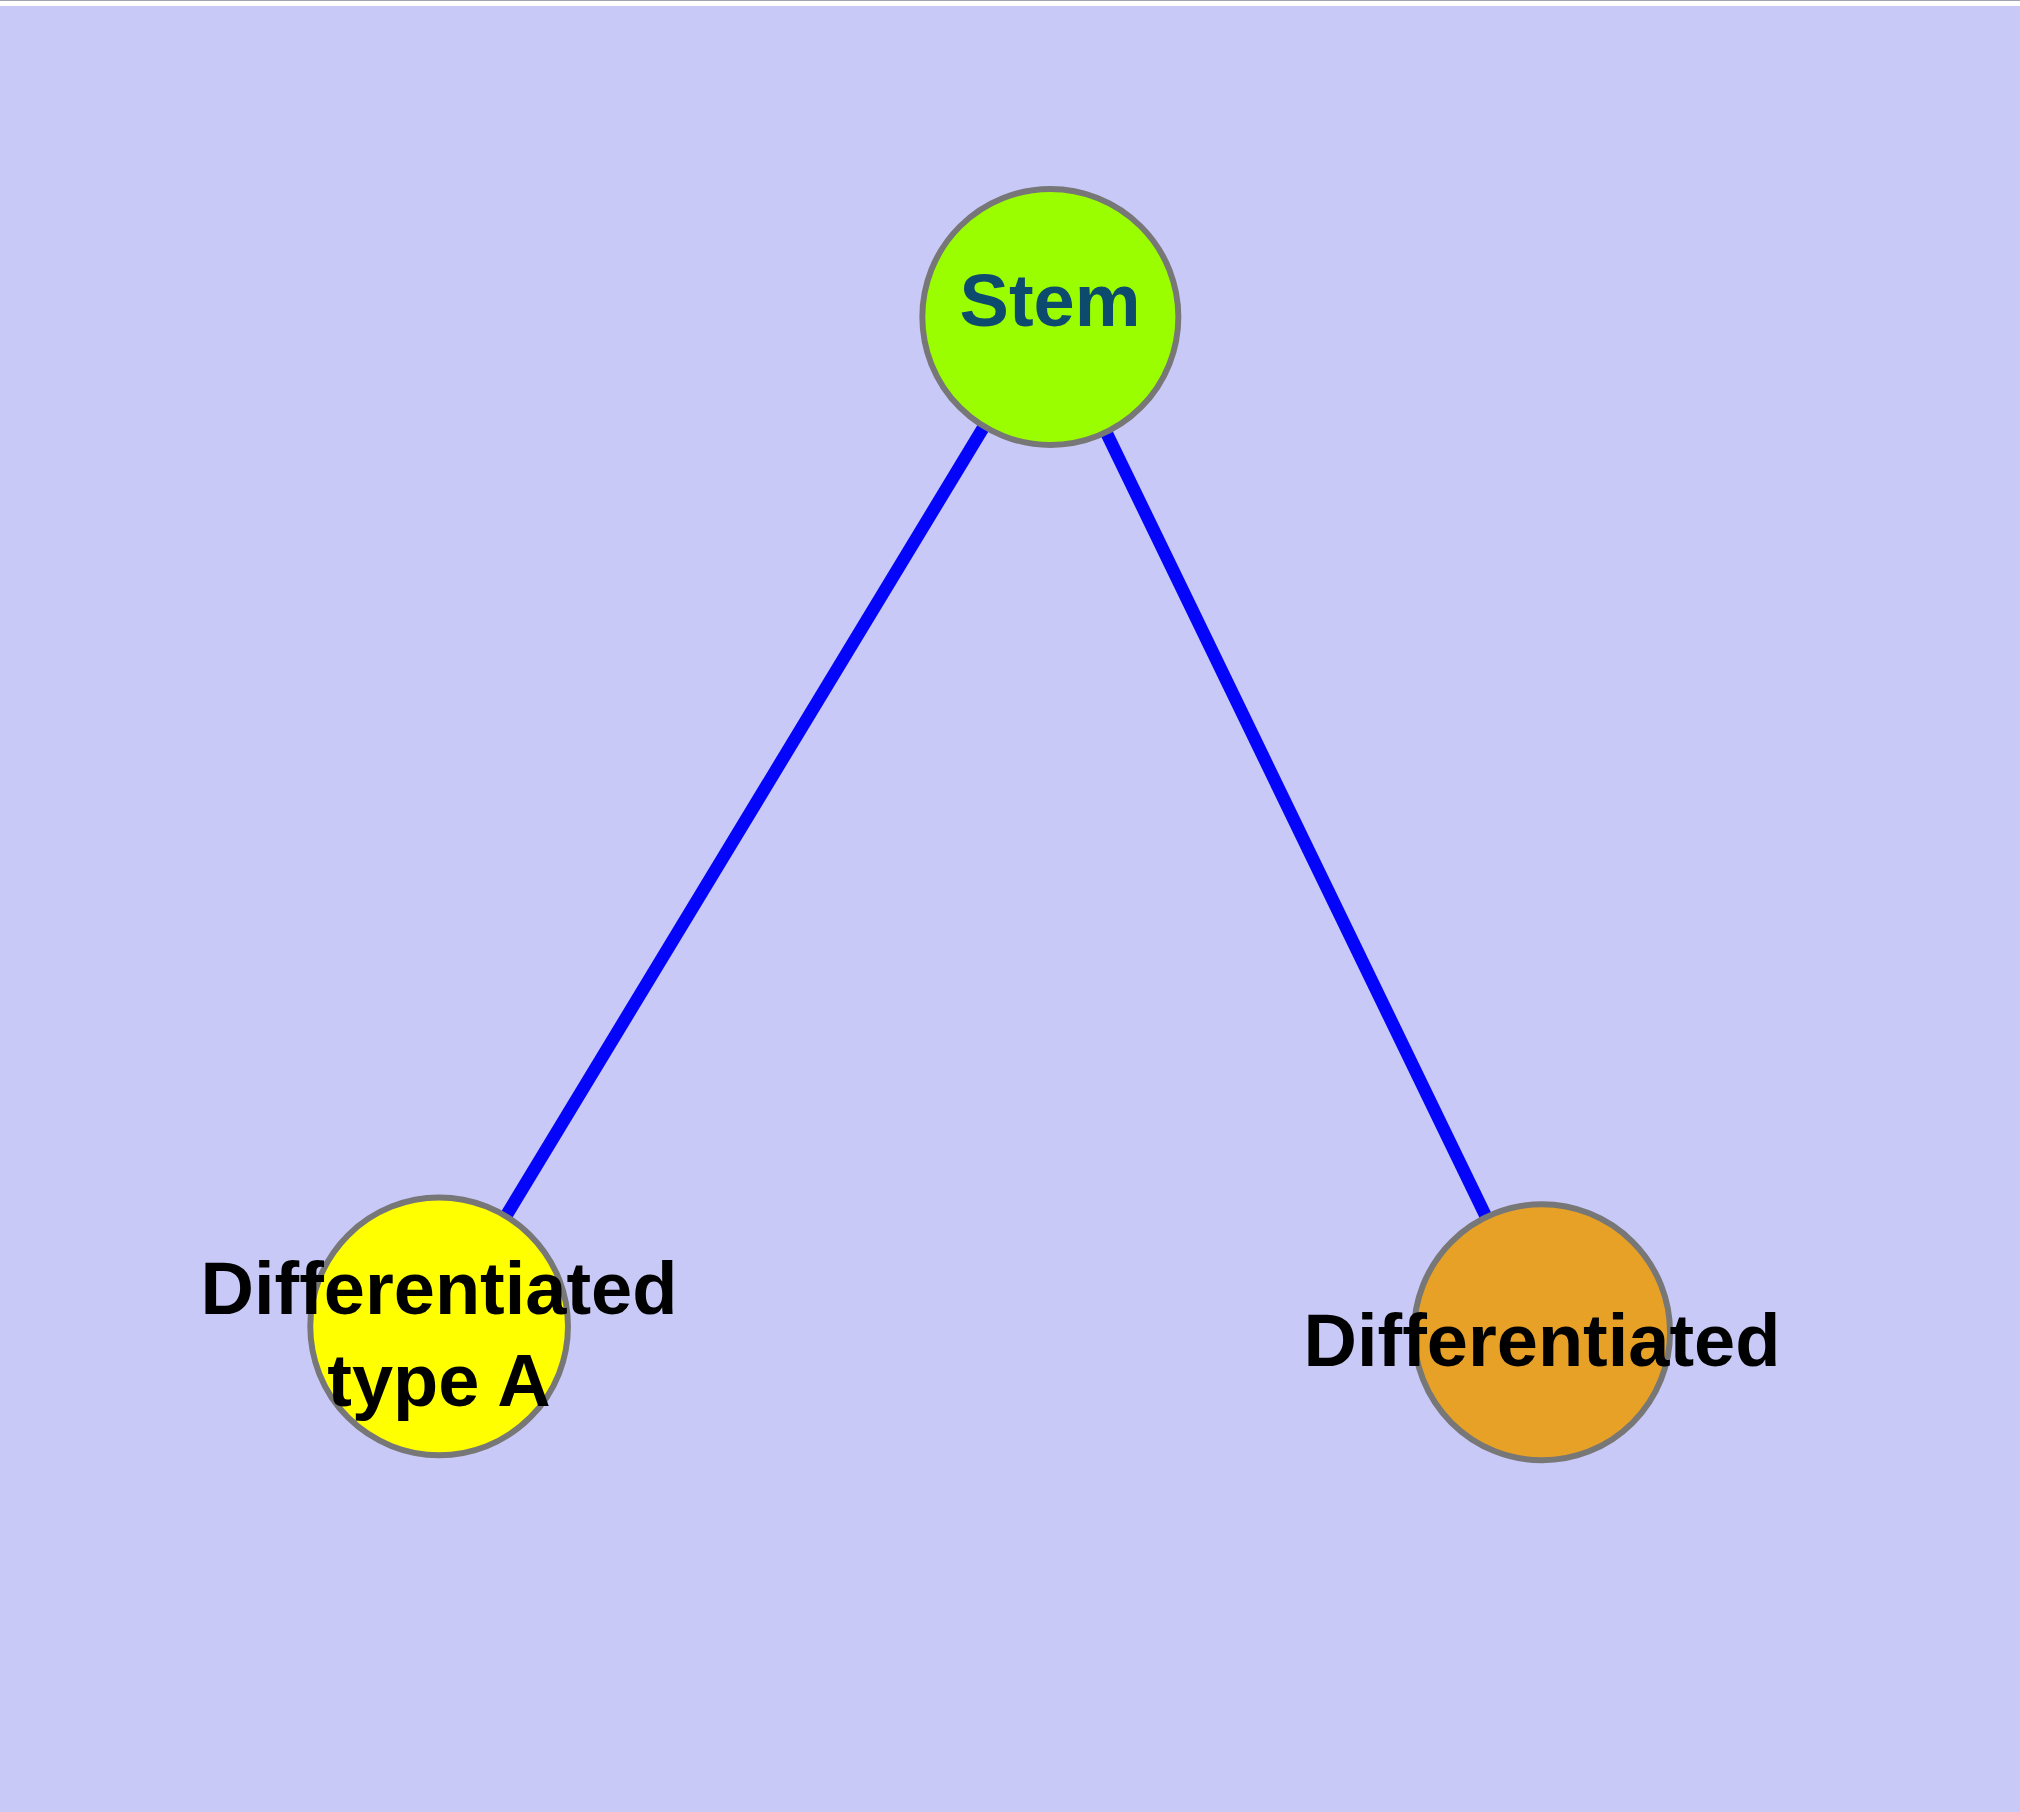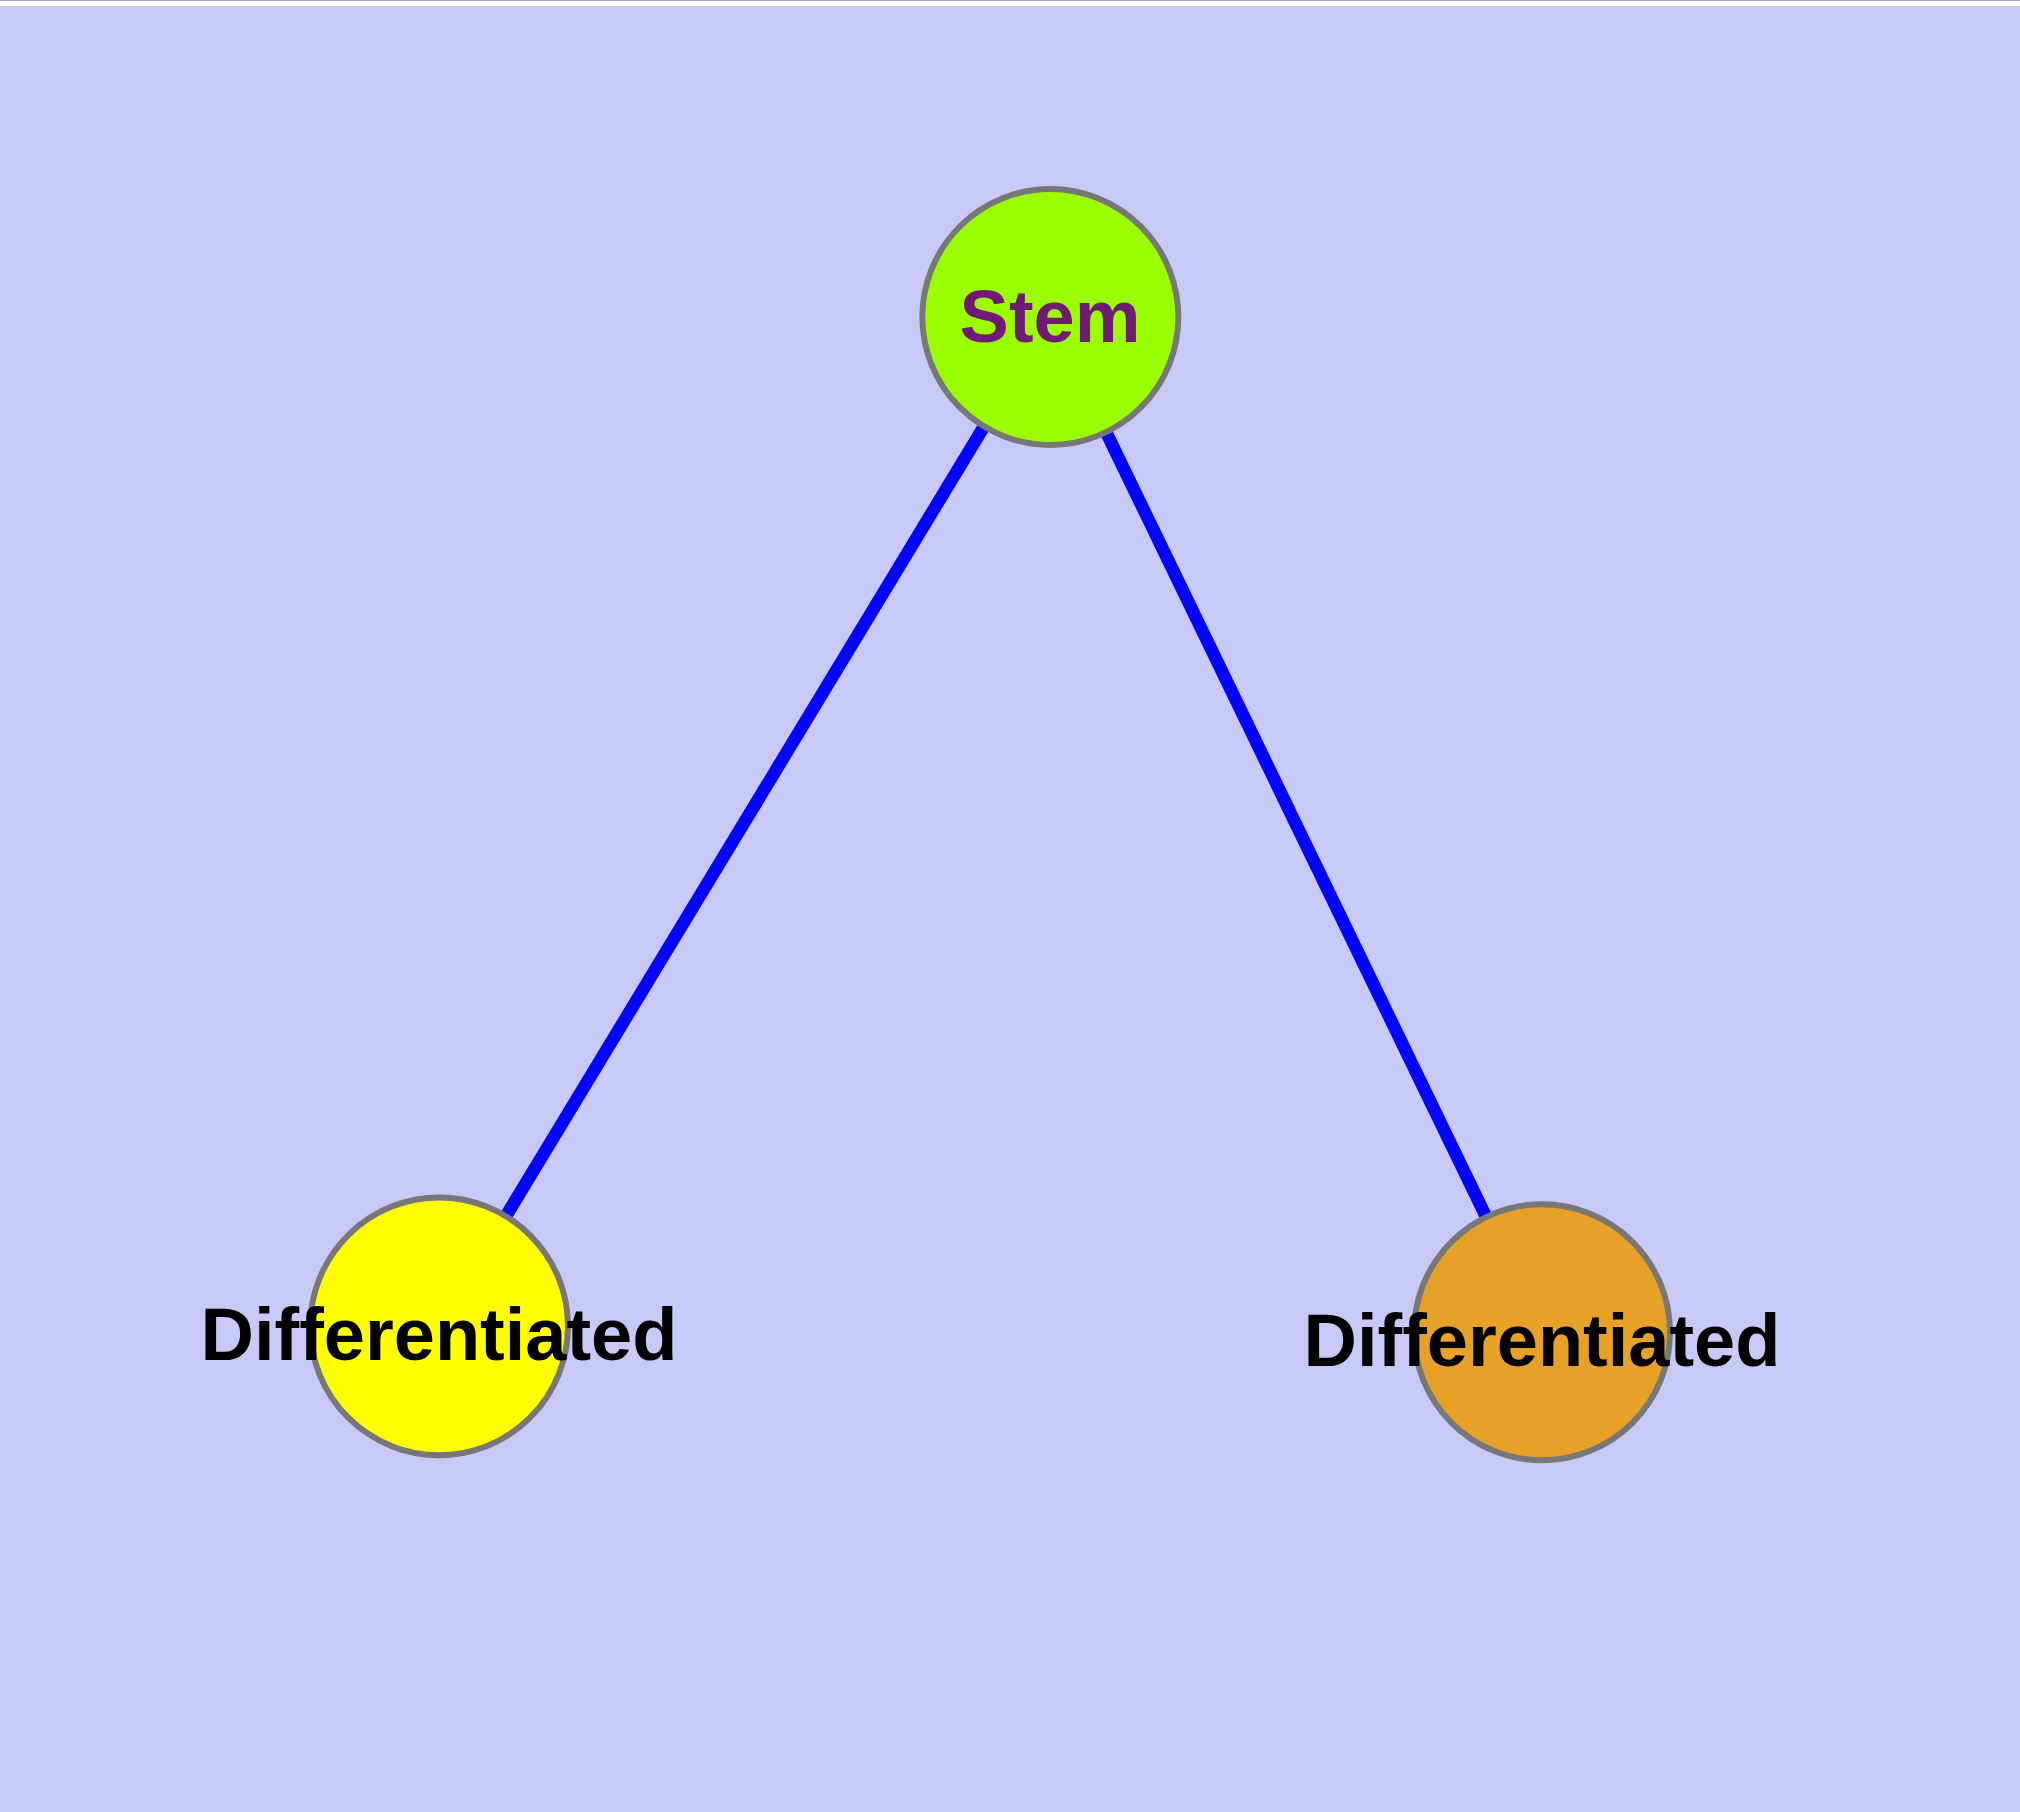--- a/index.html
+++ b/index.html
@@ -48,23 +48,24 @@
 <div class="stage" style="background: rgb(201, 201, 247); width: 2021px; height: 1812px;">
   <div class="top-strip"></div>
   <svg class="diagram-svg" xmlns="http://www.w3.org/2000/svg" preserveAspectRatio="none" viewBox="0 0 2384 2138">
       <line x1="1239" y1="374" x2="518" y2="1565" stroke="#0404FA" stroke-width="15"></line>
       <line x1="1239" y1="374" x2="1819" y2="1572" stroke="#0404FA" stroke-width="15"></line>
       <circle cx="1239" cy="374" r="151" fill="#9AFE00" stroke="#777777" stroke-width="7"></circle>
       <circle cx="518" cy="1565" r="152" fill="#FFFF00" stroke="#777777" stroke-width="7"></circle>
       <circle cx="1819" cy="1572" r="151" fill="#E7A127" stroke="#777777" stroke-width="7"></circle>
     </svg>
 
-<div class="node-label" style="left: 1050px; top: 317px; color: #701a75;">
+<div class="node-label" style="left: 1050px; top: 301px; color: #0c4a6e;">
       <div>Stem</div>
     </div>
     <div class="node-label" style="left: 439px; top: 1335px; color: rgb(0, 0, 0);">
       <div>Differentiated</div>
+      <div>type A</div>
     </div>
     <div class="node-label" style="left: 1542px; top: 1341px; color: rgb(0, 0, 0);">
       <div>Differentiated</div>
     </div>
   </div>
 
 
 </body></html>

